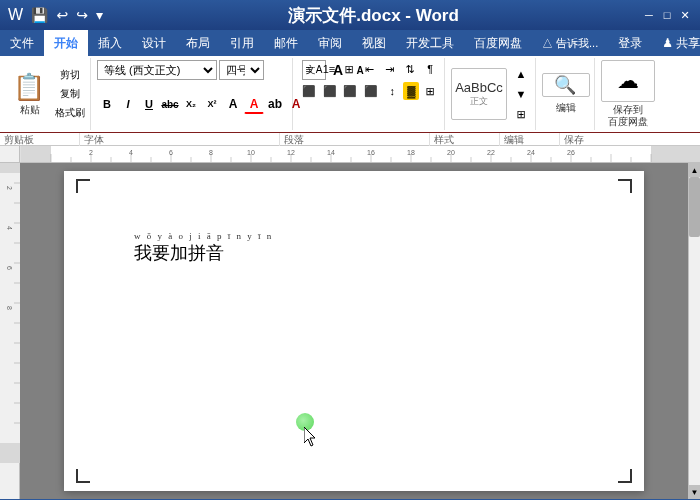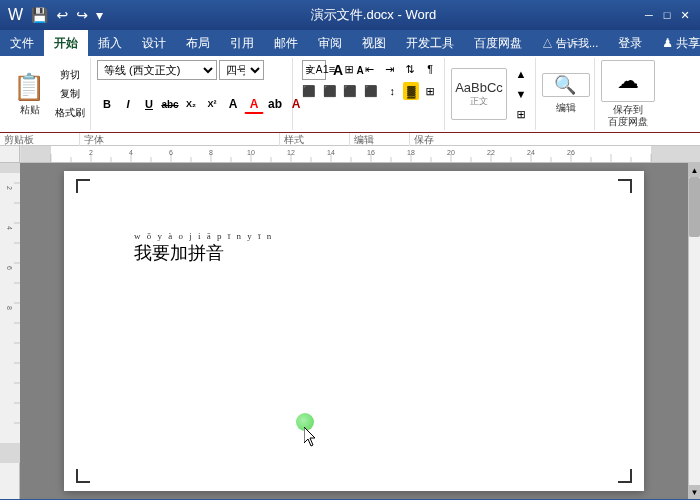--- a/index.html
+++ b/index.html
@@ -9,21 +9,21 @@
     #title-bar {
       height: 30px;
       background: linear-gradient(to bottom, #2b579a, #1e4080);
       display: flex;
       align-items: center;
       justify-content: space-between;
       padding: 0 8px;
       color: white;
     }
     #title-bar-left { display: flex; align-items: center; gap: 6px; }
-    #title-bar-center { flex: 1; text-align: center; font-size: 13px; }
+    #title-bar-center { flex: 1; text-align: center; font-size: 17px; font-weight: bold; }
     #title-bar-right { display: flex; align-items: center; gap: 4px; }
     .title-btn { width: 14px; height: 14px; display: flex; align-items: center; justify-content: center; font-size: 11px; cursor: pointer; color: white; }
     .title-icon { font-size: 16px; }
     .quick-access { display: flex; gap: 4px; align-items: center; }
     .qa-btn { color: white; font-size: 14px; cursor: pointer; padding: 2px; }
 
     
     #menu-bar {
       height: 26px;
       background: #2b579a;
@@ -34,21 +34,21 @@
       padding: 0 10px;
       display: flex;
       align-items: center;
       color: white;
       font-size: 12px;
       cursor: pointer;
       white-space: nowrap;
     }
     .menu-item.active {
       background: white;
-      color: #14532d;
+      color: #3b82f6;
       font-weight: bold;
     }
 
     
     #ribbon {
       height: 90px;
       background: white;
       border-bottom: 1px solid #c8c8c8;
       display: flex;
       flex-direction: column;
@@ -398,20 +398,21 @@
         </div>
         <div style="font-size:10px; text-align:center; color:#333; line-height:1.2;">保存到<br>百度网盘</div>
       </div>
     </div>
 
   </div>
 
   <div id="ribbon-bottom-labels" style="display:flex; height:14px; border-top: 1px solid #7f1d1d; padding: 0;">
     <div class="group-label-bottom" style="width:80px;">剪贴板</div>
     <div class="group-label-bottom" style="width:200px;">字体</div>
+    <div class="group-label-bottom" style="width:150px;">段落</div>
     <div class="group-label-bottom" style="width:70px;">样式</div>
     <div class="group-label-bottom" style="width:60px;">编辑</div>
     <div class="group-label-bottom" style="width:70px;">保存</div>
   </div>
 </div>
 
 <div id="ruler-area">
   <div id="ruler-corner"></div>
   <div id="ruler">
     <svg width="680" height="16">

